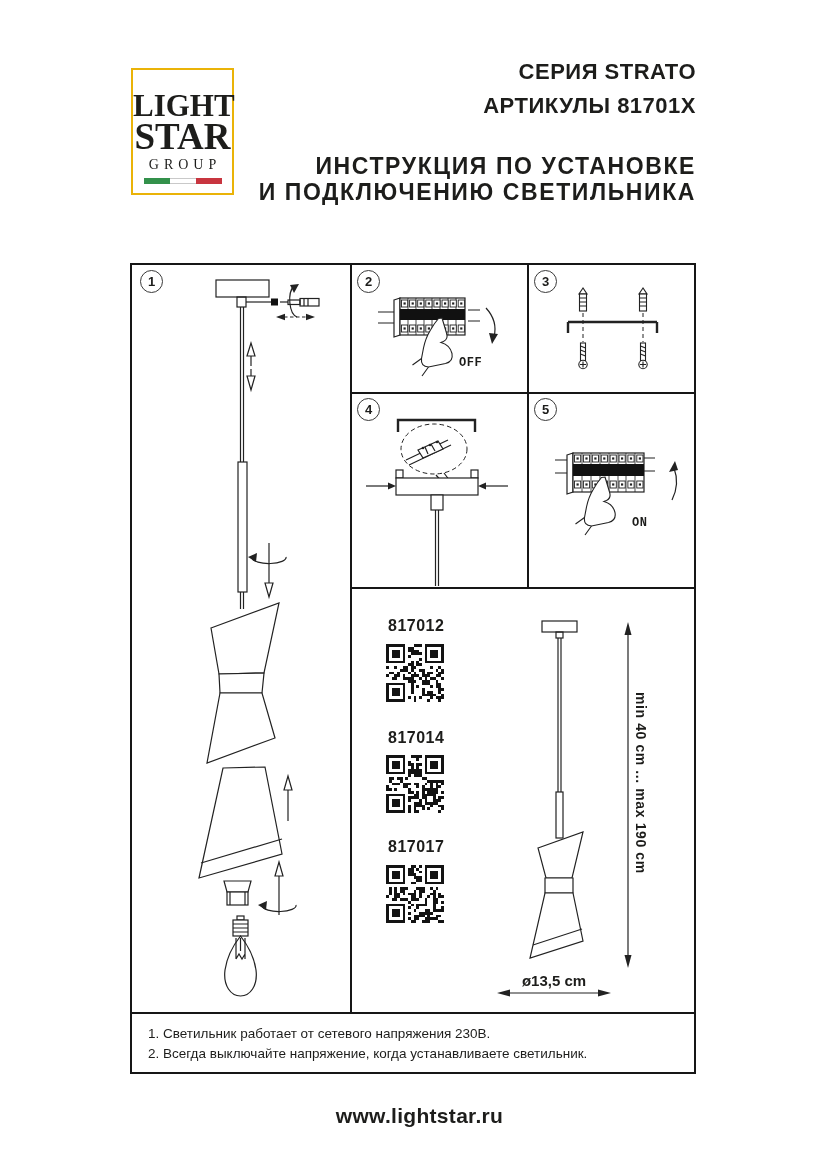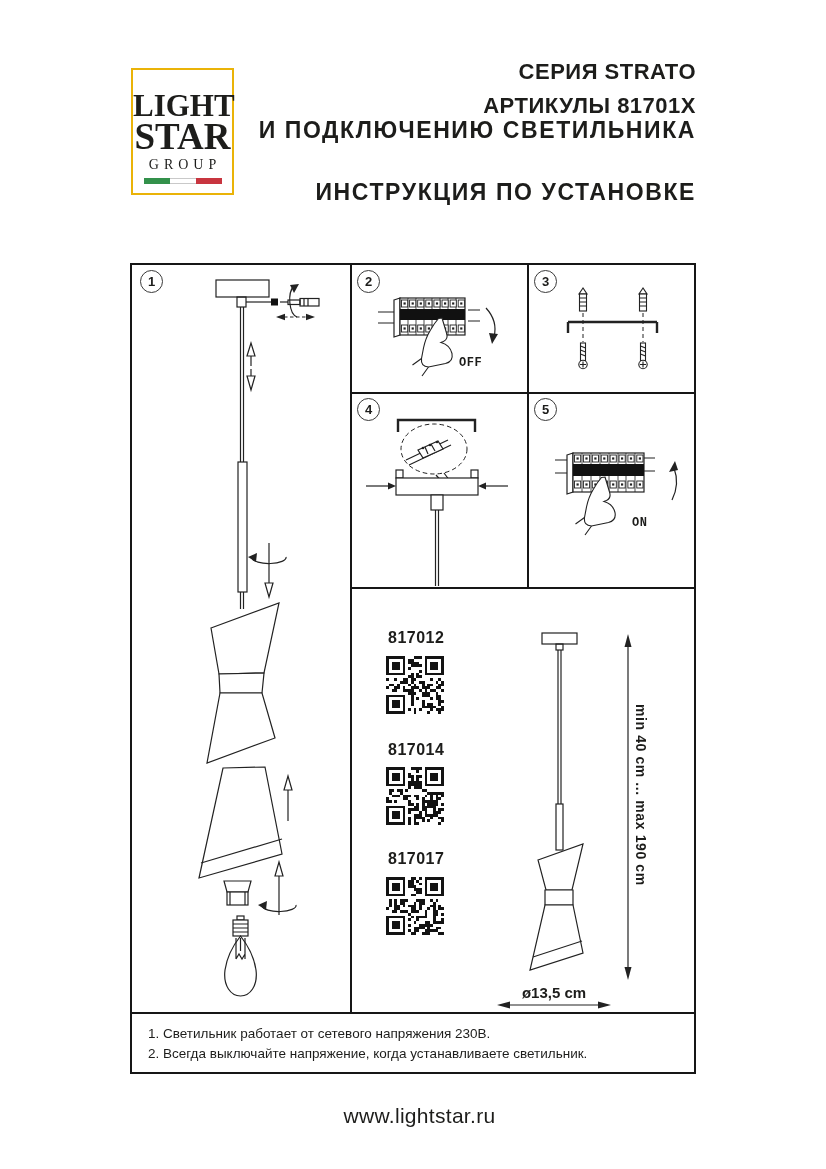--- a/index.html
+++ b/index.html
@@ -38,21 +38,21 @@
   
   .qrlabel{position:absolute;font-weight:bold;font-size:16px;letter-spacing:0.5px;}
   .qr{position:absolute;width:58px;height:58px;shape-rendering:crispEdges;}
   .vdim{position:absolute;writing-mode:vertical-rl;font-weight:bold;font-size:14px;letter-spacing:0.6px;white-space:nowrap;}
   .ddim{position:absolute;font-weight:bold;font-size:15px;text-align:center;}
 
   
   .notes{position:absolute;left:0;top:749px;width:532px;height:58px;}
   .notes div{position:absolute;left:16px;font-size:13.5px;line-height:20px;}
   .site{position:absolute;left:13px;right:0;top:1104px;text-align:center;
-        font-weight:normal;font-size:21px;letter-spacing:0.3px;}
+        font-weight:bold;font-size:21px;letter-spacing:0.3px;}
 
   svg.ill{position:absolute;left:0;top:0;}
 </style>
 </head>
 <body>
 
 <div class="sheet">
 
   <div class="logo-box">
     <div class="logo-l1">LIGHT</div>
@@ -61,22 +61,22 @@
     <div class="flagbar">
       <span class="fg"></span>
       <span class="fw"></span>
       <span class="fr"></span>
     </div>
   </div>
 
   <div class="hdr">
     <div class="h-series">СЕРИЯ STRATO</div>
     <div class="h-articles">АРТИКУЛЫ 81701X</div>
+    <div class="h-title">ИНСТРУКЦИЯ ПО УСТАНОВКЕ</div>
     <div class="h-title" style="margin-top:0;">И ПОДКЛЮЧЕНИЮ СВЕТИЛЬНИКА</div>
-    <div class="h-title">ИНСТРУКЦИЯ ПО УСТАНОВКЕ</div>
   </div>
 
   <div class="gridbox">
     <div class="divider" style="left:218px;top:0;width:2px;height:747px;"></div>
     <div class="divider" style="left:395px;top:0;width:2px;height:324px;"></div>
     <div class="divider" style="left:218px;top:127px;width:344px;height:2px;"></div>
     <div class="divider" style="left:218px;top:322px;width:344px;height:2px;"></div>
     <div class="divider" style="left:0;top:747px;width:562px;height:2px;"></div>
 
     <div class="panel" style="left:0;top:0;width:218px;height:747px;">
@@ -279,21 +279,21 @@
             <use href="#tmod" x="98.9" y="87"></use>
             <use href="#tmod" x="107.8" y="87"></use>
           <use href="#hand" x="76" y="83"></use>
           <path d="M143 106 Q151 90 145 74"></path>
           <polygon points="140,78 149,76 146,67" fill="#222" stroke="none"></polygon>
         </g>
       </svg>
       <span class="swlabel" style="left:103px;top:122px;">ON</span>
     </div>
 
-    <div class="panel" style="left:220px;top:336px;width:342px;height:415px;padding-left:16px;">
+    <div class="panel" style="left:220px;top:324px;width:342px;height:415px;padding-left:16px;">
       <span class="qrlabel" style="left:36px;top:28px;">817012</span>
       <svg class="qr" style="left:34px;top:55px;" viewBox="0 0 21 21" fill="#131313">
           <rect x="10" y="0" width="1" height="1"></rect>
           <rect x="11" y="0" width="1" height="1"></rect>
           <rect x="12" y="0" width="1" height="1"></rect>
           <rect x="8" y="1" width="1" height="1"></rect>
           <rect x="9" y="1" width="1" height="1"></rect>
           <rect x="8" y="2" width="1" height="1"></rect>
           <rect x="9" y="2" width="1" height="1"></rect>
           <rect x="10" y="2" width="1" height="1"></rect>

